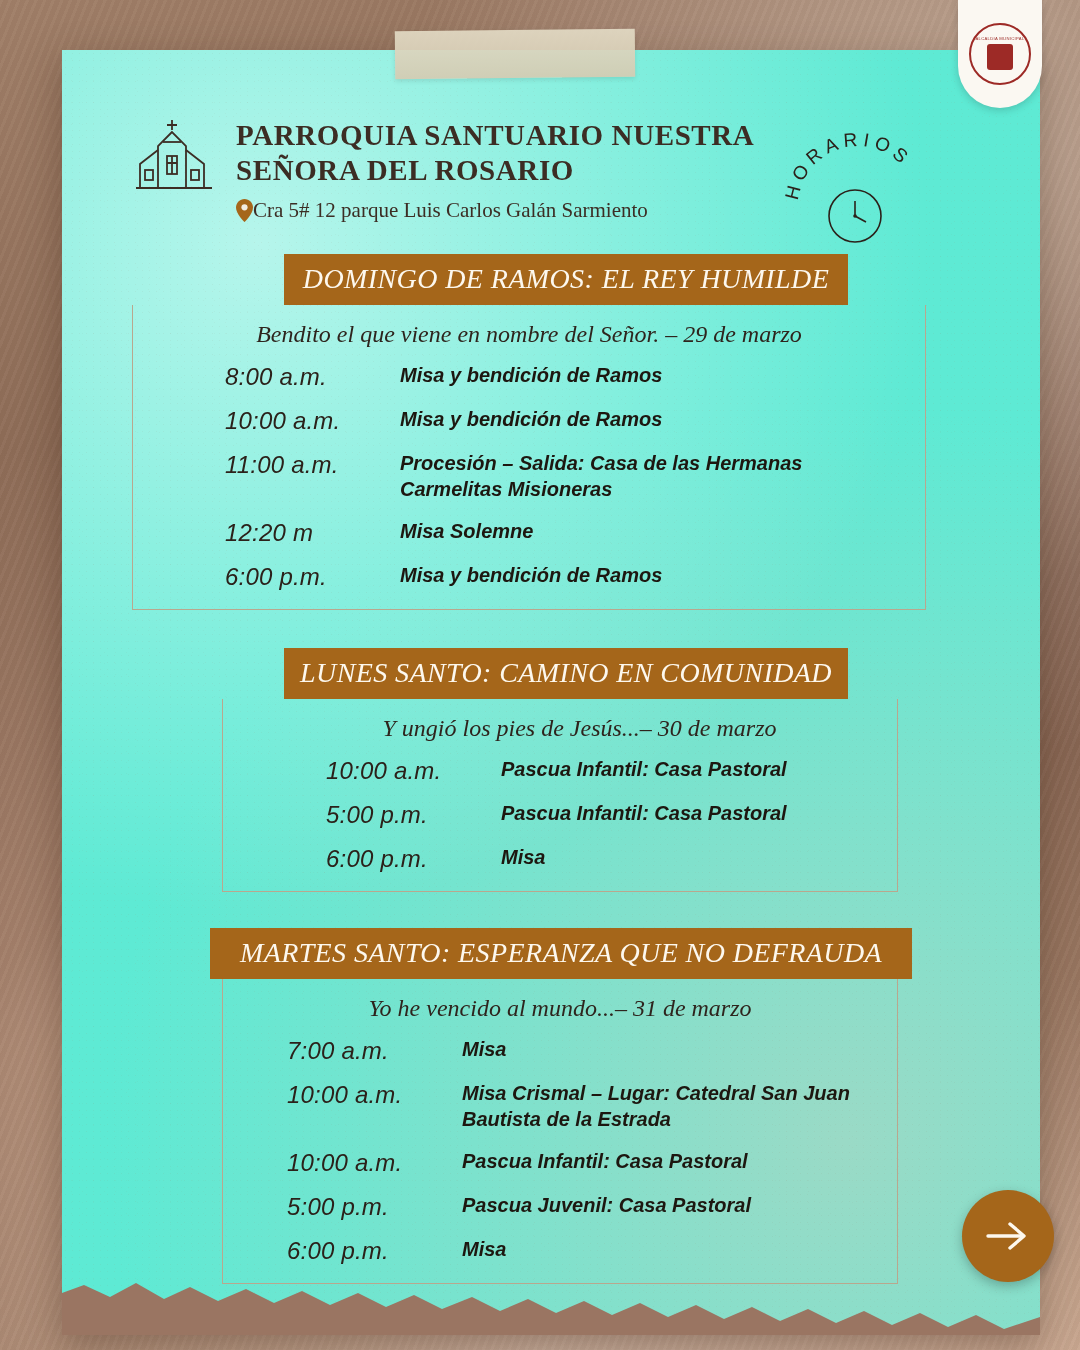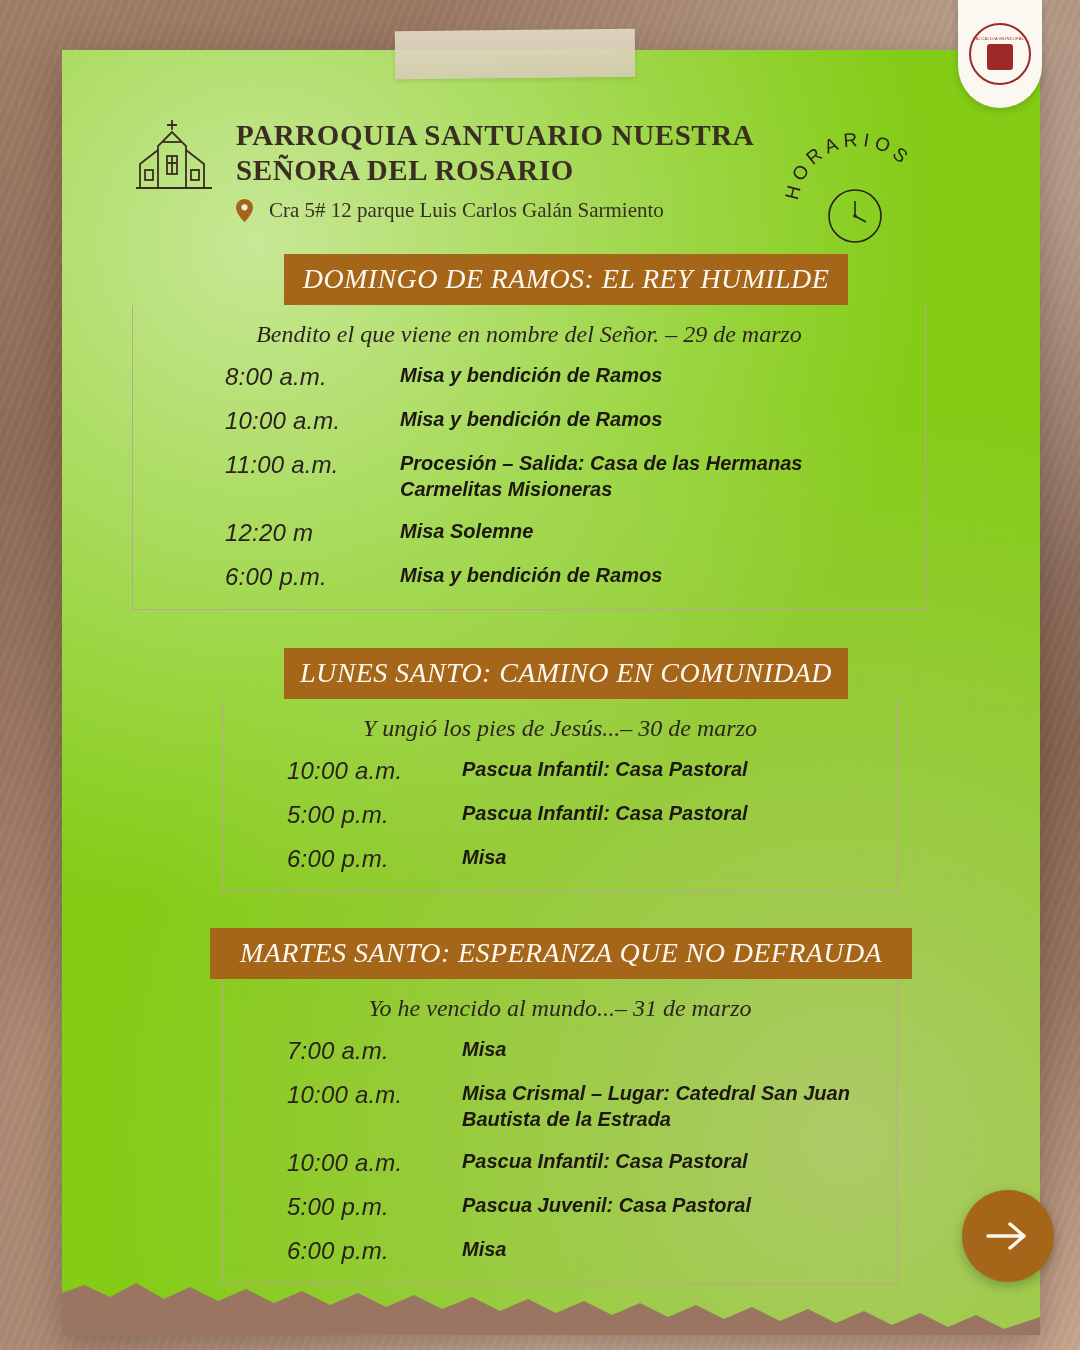--- a/index.html
+++ b/index.html
@@ -35,21 +35,21 @@
     opacity: .55;
   }
 
   
   .paper {
     position: absolute;
     left: 62px;
     top: 50px;
     width: 978px;
     height: 1285px;
-    background: #84cc16;
+    background: #5eead4;
     box-shadow: 0 12px 34px rgba(60,35,20,0.35);
     overflow: hidden;
   }
   .paper::before {
     content: "";
     position: absolute;
     inset: 0;
     background:
       radial-gradient(circle at 20% 15%, rgba(255,255,255,0.55) 0%, rgba(255,255,255,0) 50%),
       radial-gradient(circle at 80% 85%, rgba(214,202,184,0.5) 0%, rgba(214,202,184,0) 55%);
@@ -115,21 +115,21 @@
     font-size: 29px;
     letter-spacing: 0.6px;
     color: #3c2d24;
     line-height: 1.22;
     text-transform: uppercase;
   }
   .address-row {
     display: flex;
     align-items: center;
     margin-top: 9px;
-    gap: 16px;
+    gap: 0;
   }
   .pin-icon { width: 17px; height: 23px; flex: 0 0 17px; }
   .address-text {
     font-family: "Liberation Serif", serif;
     font-size: 21px;
     color: #3c2d24;
   }
 
   
   .horarios-stamp {
@@ -159,21 +159,21 @@
   .banner-2 { margin-left: 152px; margin-right: 140px; }
   .banner-3 { margin-left: 78px; margin-right: 76px; }
 
   .section-body {
     border: 1.5px solid #b9a78e;
     border-top: none;
     padding: 14px 0 18px 0;
     position: relative;
   }
   .body-1 { margin-right: 62px; }
-  .body-2 { margin-left: 90px; margin-right: 90px; }
+  .body-2 { margin-left: 90px; margin-right: 90px; padding-left: 39px; }
   .body-3 { margin-left: 90px; margin-right: 90px; }
 
   .verse {
     font-family: "Liberation Serif", serif;
     font-style: italic;
     font-size: 24px;
     color: #2e241d;
     text-align: center;
     margin: 2px 0 14px 0;
   }

